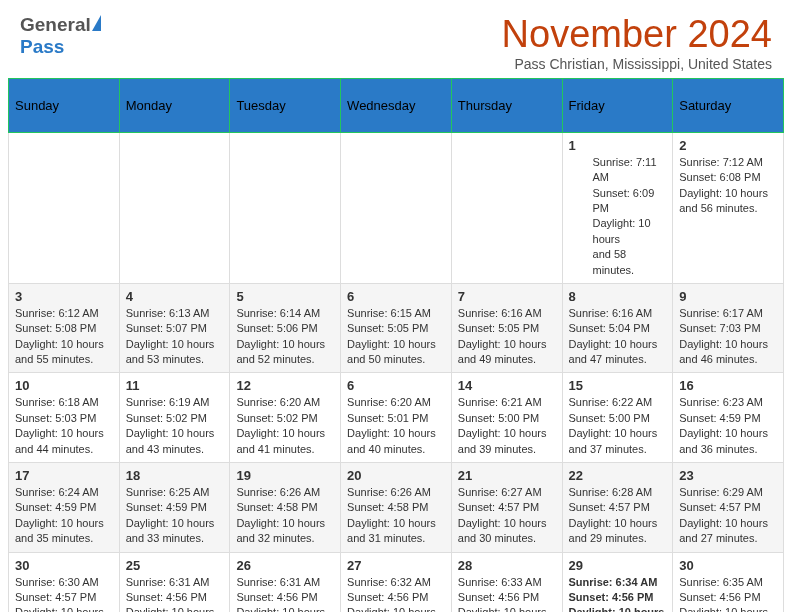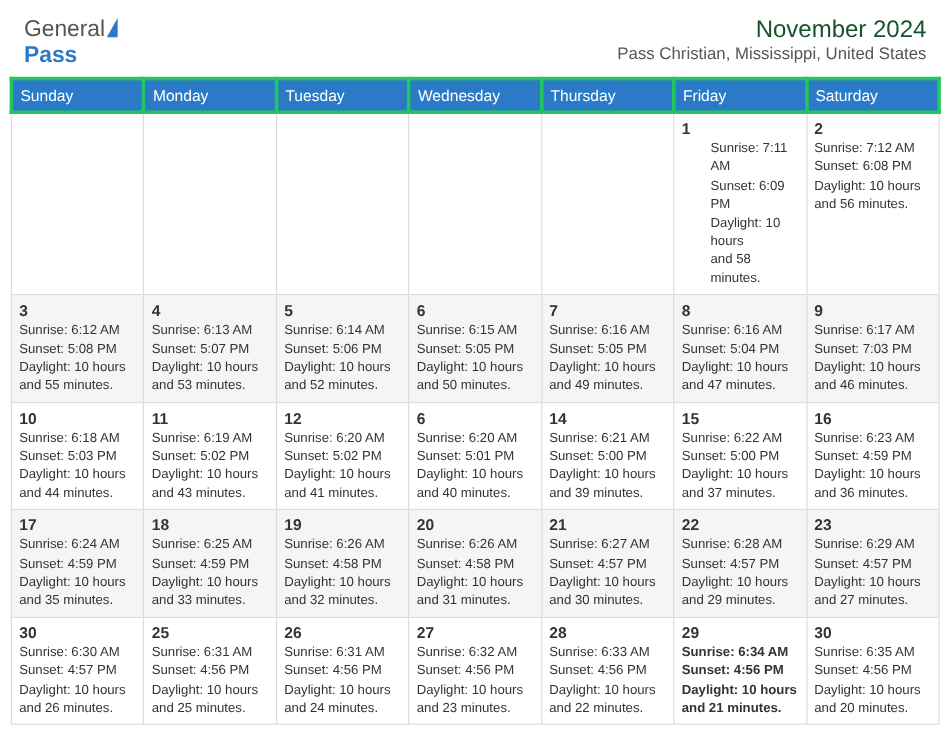--- a/index.html
+++ b/index.html
@@ -22,42 +22,42 @@
       align-items: flex-start;
     }
     .logo-row {
       display: flex;
       align-items: center;
     }
     .title-block {
       text-align: right;
     }
     .month-title {
-      font-size: 20px;
+      font-size: 38px;
       font-weight: normal;
-      color: #14532d;
+      color: #c2410c;
       line-height: 1.1;
     }
     .location {
       font-size: 14px;
       color: #555;
     }
     .calendar {
       width: 100%;
       border-collapse: collapse;
       table-layout: fixed;
     }
     .calendar th {
       background: #2a7ac7;
-      color: #ffffff;
+      color: #000000;
       font-size: 13px;
       font-weight: normal;
-      padding: 5px 6px;
+      padding: 19px 6px;
       text-align: left;
-      border: 3px solid #22c55e;
+      border: 1px solid #22c55e;
     }
     .calendar td {
       vertical-align: top;
       padding: 5px 6px;
       border: 1px solid #ddd;
       font-size: 11px;
       color: #333;
       background: #fff;
       height: 82px;
     }
@@ -76,21 +76,21 @@
       color: #333;
     }
     .empty-cell {
       background: #fff;
     }
     .wrapper {
       padding: 0 8px 8px 8px;
     }
     .logo-text-general {
       font-size: 19px;
-      font-weight: normal;
+      font-weight: bold;
       color: #555;
     }
     .logo-text-blue {
       font-size: 19px;
       font-weight: bold;
       color: #2a7ac7;
     }
     .logo-triangle {
       display: inline-block;
       width: 0;

